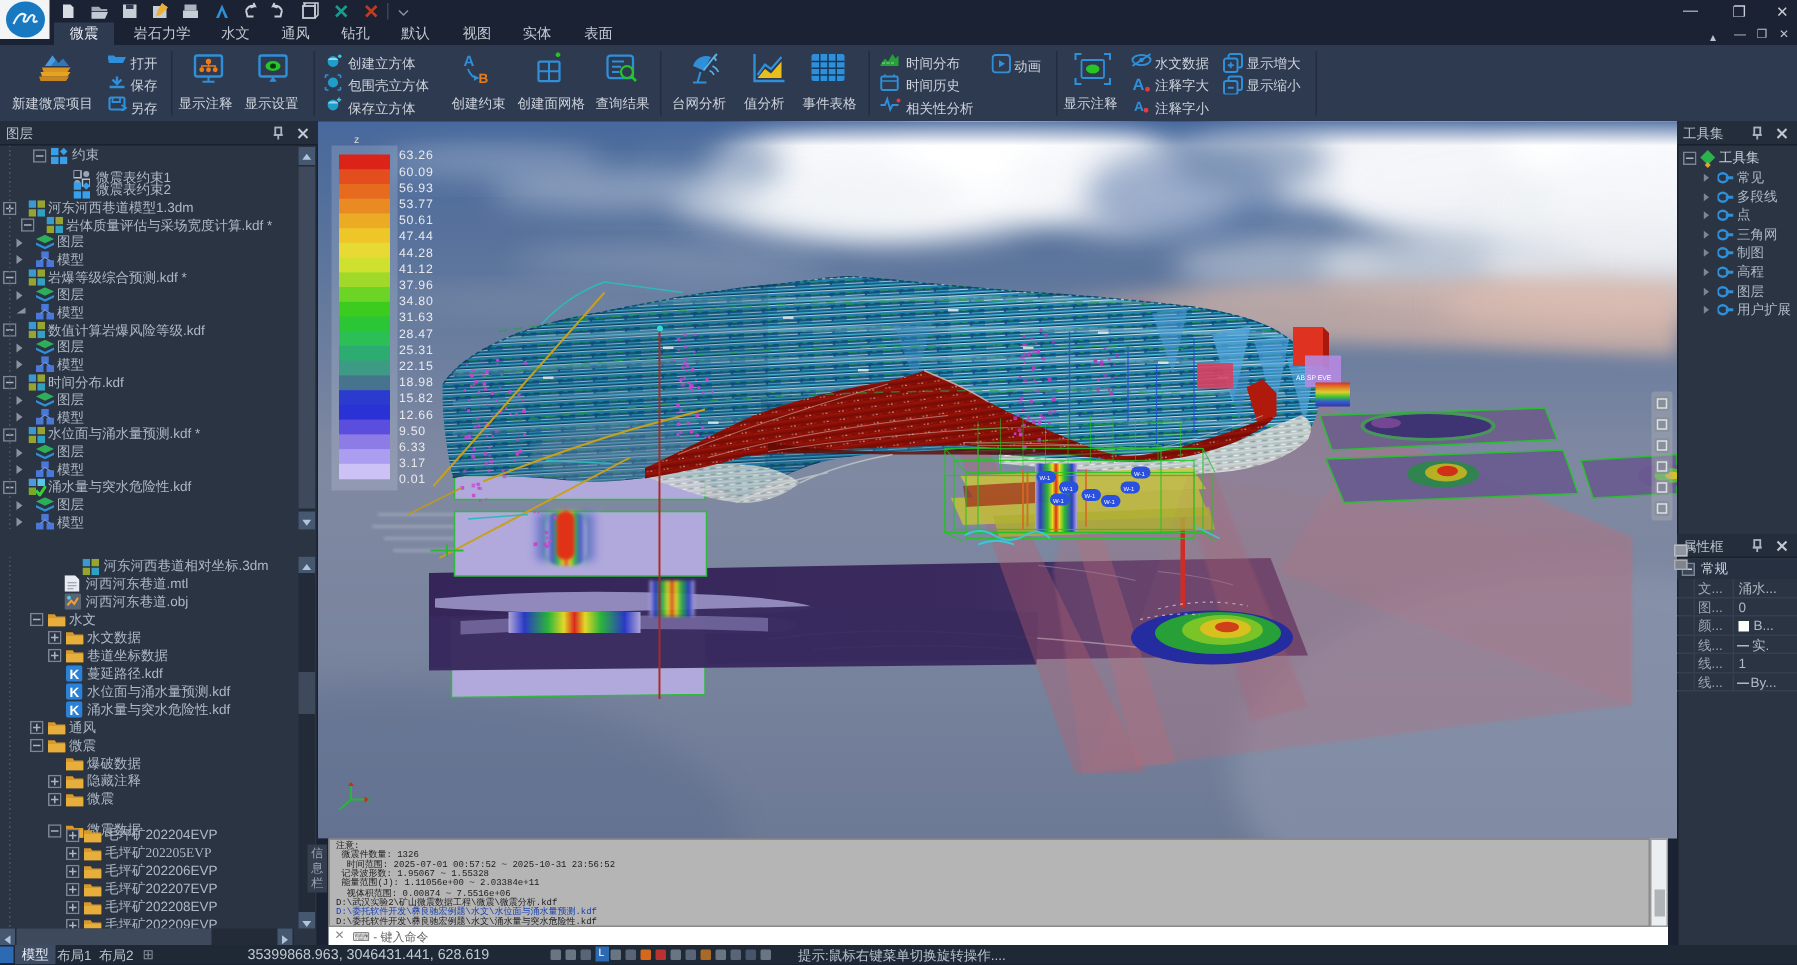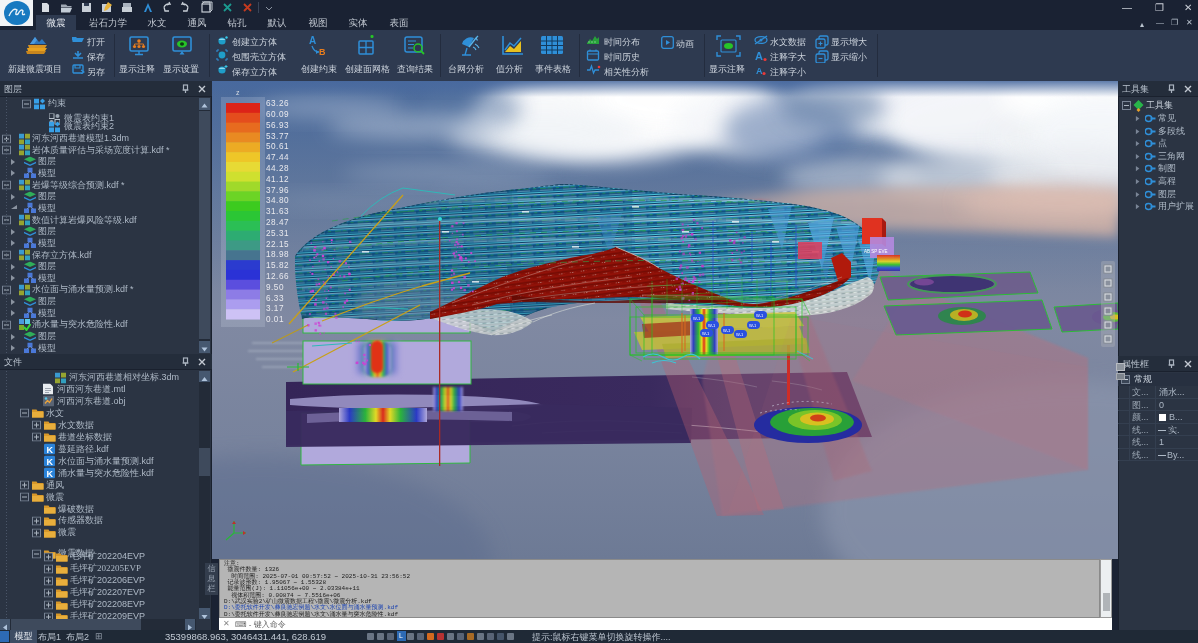--- a/index.html
+++ b/index.html
@@ -291,21 +291,21 @@
         <span style="position:absolute;left:19px;width:12px;height:11px;">
           <svg width="11" height="11" viewBox="0 0 11 11" style="position:absolute;top:50%;transform:translateY(-50%);">
             <rect x="0" y="0" width="5" height="5" fill="#3a9ad0"></rect>
             <rect x="6" y="0" width="5" height="5" fill="#96a430"></rect>
             <rect x="0" y="6" width="5" height="5" fill="#96a430"></rect>
             <rect x="6" y="6" width="5" height="5" fill="#32a0c0"></rect>
           </svg>
         </span>
         <span style="position:absolute;left:32px;">河东河西巷道模型1.3dm</span>
       </div>
-<div class="trow" style="left:0;top:47.6px;width:196px;height:11px;line-height:11px;padding-left:40px;">
+<div class="trow" style="left:12px;top:47.6px;width:196px;height:11px;line-height:11px;padding-left:40px;">
         <svg width="9" height="9" viewBox="0 0 9 9" style="position:absolute;left:2px;top:50%;transform:translateY(-50%);">
           <rect x="0.5" y="0.5" width="8" height="8" fill="#2b3443" stroke="#7a8596"></rect>
           <path d="M2 4.5 h5" stroke="#aab3bf"></path>
         </svg>
         <span style="position:absolute;left:19px;width:12px;height:11px;">
           <svg width="11" height="11" viewBox="0 0 11 11" style="position:absolute;top:50%;transform:translateY(-50%);">
             <rect x="0" y="0" width="5" height="5" fill="#3a9ad0"></rect>
             <rect x="6" y="0" width="5" height="5" fill="#96a430"></rect>
             <rect x="0" y="6" width="5" height="5" fill="#96a430"></rect>
             <rect x="6" y="6" width="5" height="5" fill="#32a0c0"></rect>
@@ -427,21 +427,21 @@
           <path d="M2 4.5 h5" stroke="#aab3bf"></path>
         </svg>
         <span style="position:absolute;left:19px;width:12px;height:11px;">
           <svg width="11" height="11" viewBox="0 0 11 11" style="position:absolute;top:50%;transform:translateY(-50%);">
             <rect x="0" y="0" width="5" height="5" fill="#3a9ad0"></rect>
             <rect x="6" y="0" width="5" height="5" fill="#96a430"></rect>
             <rect x="0" y="6" width="5" height="5" fill="#96a430"></rect>
             <rect x="6" y="6" width="5" height="5" fill="#32a0c0"></rect>
           </svg>
         </span>
-        <span style="position:absolute;left:32px;">保存立方体.kdf</span>
+        <span style="position:absolute;left:32px;">时间分布.kdf</span>
       </div>
 <div class="trow" style="left:0;top:164.1px;width:196px;height:11px;line-height:11px;">
         <svg width="8" height="8" viewBox="0 0 8 8" style="position:absolute;left:10px;top:50%;transform:translateY(-50%);">
           <path d="M1 1 l4 3 -4 3z" fill="#8a93a0"></path>
         </svg>
         <span style="position:absolute;left:24px;width:12px;height:11px;">
           <svg width="12" height="11" viewBox="0 0 12 11" style="position:absolute;top:50%;transform:translateY(-50%);">
             <path d="M6 0 l6 2.8 -6 2.8 -6 -2.8z" fill="#2fae5a"></path>
             <path d="M0 5.2 l6 2.8 6 -2.8 v1.6 l-6 2.8 -6 -2.8z" fill="#2f8fd8"></path>
           </svg>
@@ -548,26 +548,20 @@
       <div style="position:absolute;right:2px;top:1px;width:11px;height:255px;background:#232b38;">
 <div style="position:absolute;left:0;top:0;width:11px;height:12px;background:#465870;"><svg width="11" height="12">
             <path d="M2.5 7.5 l3 -4 3 4z" fill="#b0c4dc"></path>
           </svg></div>
 <div style="position:absolute;left:0;top:13px;width:11px;height:228px;background:#3e4a5c;"></div>
 <div style="position:absolute;left:0;bottom:0;width:11px;height:12px;background:#465870;"><svg width="11" height="12">
             <path d="M2.5 4.5 l3 4 3 -4z" fill="#b0c4dc"></path>
           </svg></div>
 </div>
     </div>
-<div class="ptitle abs" style="left:0;top:354px;width:212px;">文件<svg style="position:absolute;right:22px;top:3px;" width="9" height="10" viewBox="0 0 9 10">
-        <rect x="2.5" y="1" width="4" height="5" fill="none" stroke="#aab3bf" stroke-width="1.2"></rect>
-        <path d="M1.5 6 h6 M4.5 6 v3" stroke="#aab3bf" stroke-width="1.2"></path>
-      </svg><svg style="position:absolute;right:6px;top:4px;" width="8" height="8" viewBox="0 0 8 8">
-        <path d="M1 1 l6 6 M7 1 l-6 6" stroke="#c3c9d2" stroke-width="1.4"></path>
-      </svg></div>
 <div id="filetree" class="abs" style="left:0;top:371px;width:212px;height:259px;overflow:hidden;">
       <div class="trow" style="left:0;top:1.0px;width:196px;height:11px;line-height:11px;">
         <span style="position:absolute;left:55px;width:12px;height:11px;">
           <svg width="11" height="11" viewBox="0 0 11 11" style="position:absolute;top:50%;transform:translateY(-50%);">
             <rect x="0" y="0" width="5" height="5" fill="#3a9ad0"></rect>
             <rect x="6" y="0" width="5" height="5" fill="#96a430"></rect>
             <rect x="0" y="6" width="5" height="5" fill="#96a430"></rect>
             <rect x="6" y="6" width="5" height="5" fill="#32a0c0"></rect>
           </svg>
         </span>
@@ -697,21 +691,21 @@
         <svg width="9" height="9" viewBox="0 0 9 9" style="position:absolute;left:32px;top:50%;transform:translateY(-50%);">
           <rect x="0.5" y="0.5" width="8" height="8" fill="#2b3443" stroke="#7a8596"></rect>
           <path d="M2 4.5 h5 M4.5 2 v5" stroke="#aab3bf"></path>
         </svg>
         <span style="position:absolute;left:44px;width:12px;height:11px;">
           <svg width="12" height="10" viewBox="0 0 12 10" style="position:absolute;top:50%;transform:translateY(-50%);">
             <path d="M0 1.5 h4.5 l1 1.5 h6 v6.5 h-11.5z" fill="#d8982a"></path>
             <path d="M0 4 h11.5 v5.5 h-11.5z" fill="#e8ae3c"></path>
           </svg>
         </span>
-        <span style="position:absolute;left:58px;">传感器数据</span>
+        <span style="position:absolute;left:58px;">隐藏注释</span>
       </div>
 <div class="trow" style="left:0;top:156.3px;width:196px;height:11px;line-height:11px;">
         <svg width="9" height="9" viewBox="0 0 9 9" style="position:absolute;left:32px;top:50%;transform:translateY(-50%);">
           <rect x="0.5" y="0.5" width="8" height="8" fill="#2b3443" stroke="#7a8596"></rect>
           <path d="M2 4.5 h5 M4.5 2 v5" stroke="#aab3bf"></path>
         </svg>
         <span style="position:absolute;left:44px;width:12px;height:11px;">
           <svg width="12" height="10" viewBox="0 0 12 10" style="position:absolute;top:50%;transform:translateY(-50%);">
             <path d="M0 1.5 h4.5 l1 1.5 h6 v6.5 h-11.5z" fill="#d8982a"></path>
             <path d="M0 4 h11.5 v5.5 h-11.5z" fill="#e8ae3c"></path>

